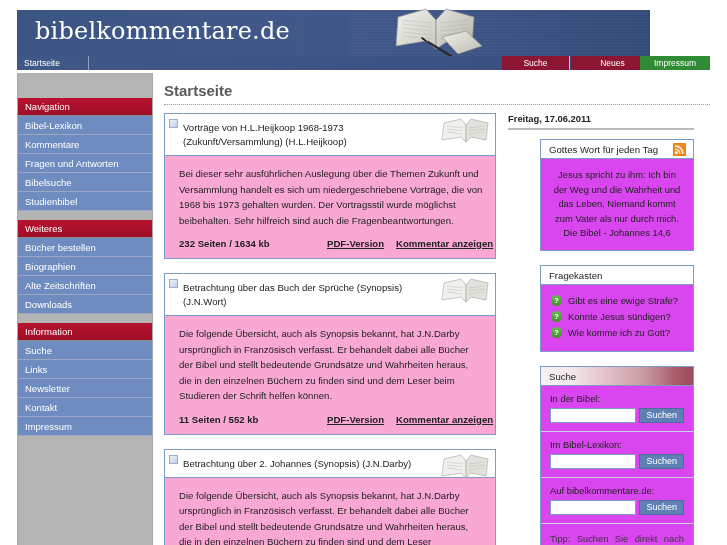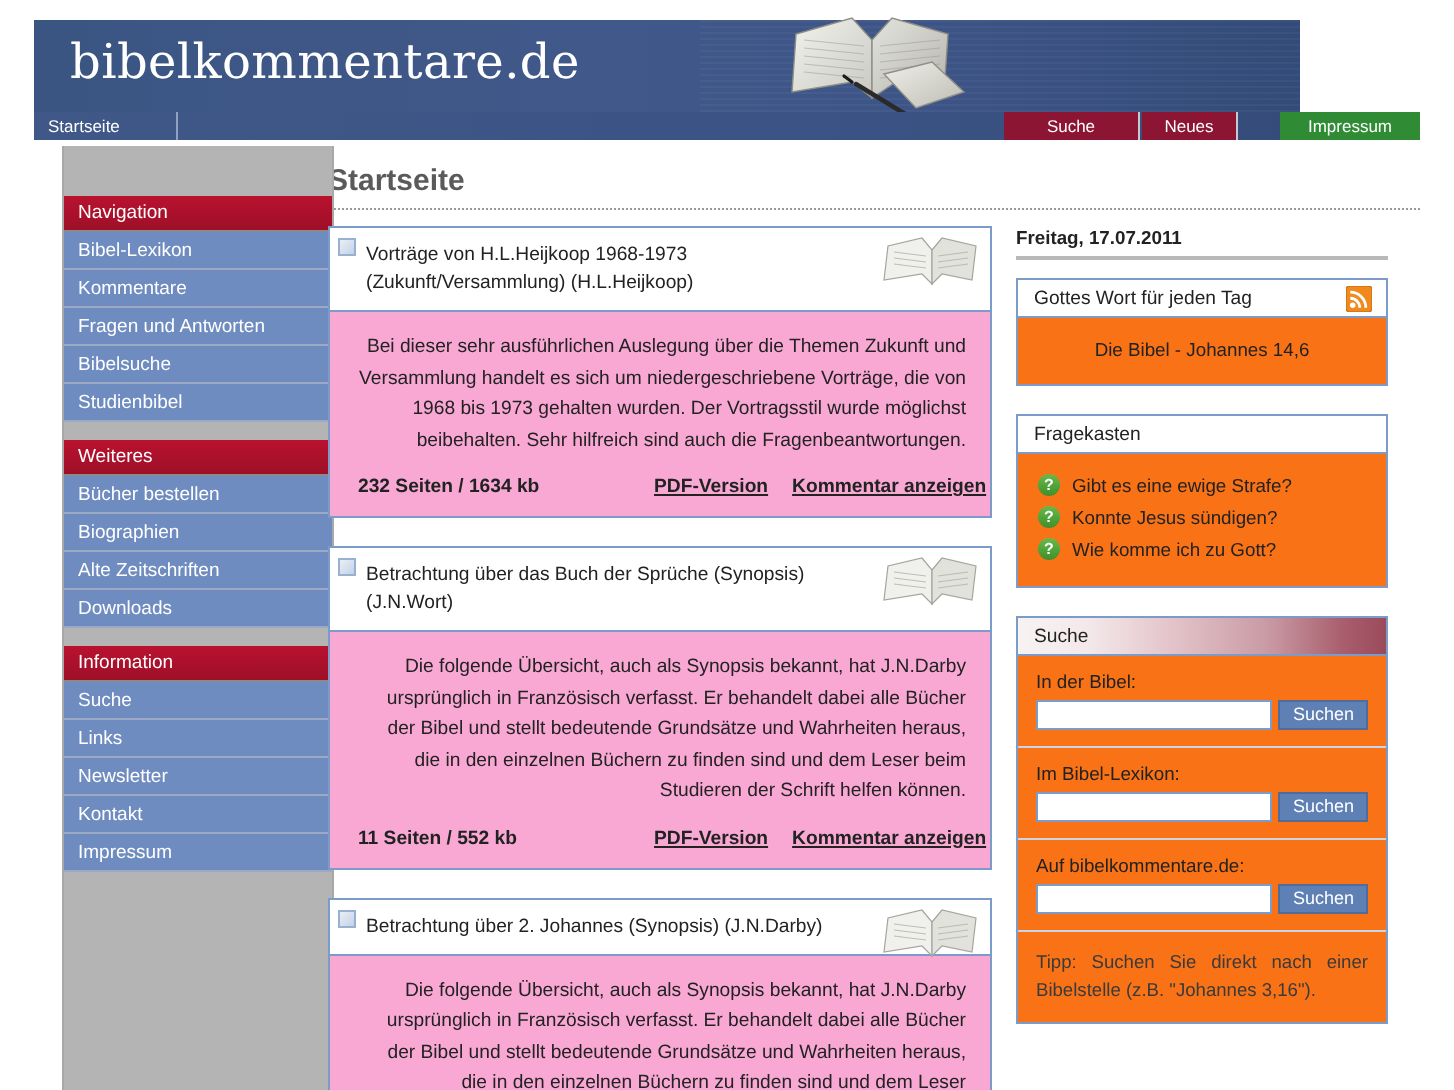--- a/index.html
+++ b/index.html
@@ -74,42 +74,42 @@
     line-height: 14px;
     text-align: center;
     white-space: nowrap;
   }
   .tb-start {
     left: 0; width: 72px;
     text-align: left; padding-left: 7px;
     border-right: 1px solid #8fa2c4;
   }
   .tb-suche    { left: 485px; width: 68px; background: #8b1533; border-right: 1px solid #c8c8d0; }
-  .tb-neues    { left: 554px; width: 48px; background: #8b1533; border-right: 1px solid #c8c8d0; }
+  .tb-neues    { left: 554px; width: 84px; background: #8b1533; border-right: 1px solid #c8c8d0; }
   .tb-impressum{ left: 623px; width: 70px; background: #2f8c34; }
 
   
   .page-title {
     position: absolute;
     left: 164px; top: 82px;
     font-size: 15px;
     font-weight: bold;
     color: #5a5a5a;
   }
   .title-rule {
     position: absolute;
     left: 164px; top: 104px;
     width: 546px; height: 0;
     border-top: 1px dotted #9a9a9a;
   }
 
   
   .sidebar {
     position: absolute;
-    left: 31px; top: 73px;
+    left: 17px; top: 73px;
     width: 136px; height: 472px;
     background: #b4b4b4;
     border-left: 1px solid #a8a8a8;
     border-right: 1px solid #a8a8a8;
     padding-top: 25px;
   }
   .nav-head {
     height: 18px;
     background: linear-gradient(to bottom, #b9122f 0%, #9e0f28 100%);
     color: #ffffff;
@@ -164,21 +164,20 @@
   .art-book {
     position: absolute;
     right: 4px; top: 1px;
     width: 52px; height: 32px;
   }
   .art-body {
     padding: 10px 12px 8px 14px;
     font-size: 9.6px;
     line-height: 15.5px;
     color: #222222;
-    text-align: right;
   }
   .art-foot {
     padding: 2px 12px 9px 14px;
     font-size: 9.6px;
     color: #222222;
     display: flex;
     align-items: baseline;
     font-weight: bold;
   }
   .art-size { width: 148px; flex: 0 0 148px; }
@@ -202,22 +201,23 @@
     color: #222222;
     padding-bottom: 4px;
   }
   .date-rule {
     border-top: 2px solid #b9b9b9;
     margin-bottom: 9px;
   }
 
   .box {
     border: 1px solid #7b9bc8;
-    background: #f97316;
+    background: #d946ef;
     margin-bottom: 14px;
+    margin-left: 32px;
   }
   .box-head {
     height: 19px;
     line-height: 19px;
     font-size: 9.6px;
     color: #222222;
     padding-left: 8px;
     border-bottom: 1px solid #7b9bc8;
     background: #ffffff;
     position: relative;
@@ -460,34 +460,35 @@
         </svg>
         <div>Betrachtung über 2. Johannes (Synopsis) (J.N.Darby)</div>
       </div>
       <div class="art-body">Die folgende Übersicht, auch als Synopsis bekannt, hat J.N.Darby ursprünglich in Französisch verfasst. Er behandelt dabei alle Bücher der Bibel und stellt bedeutende Grundsätze und Wahrheiten heraus, die in den einzelnen Büchern zu finden sind und dem Leser</div>
     </div>
 
   </div>
 
   <div class="rightcol">
 
-    <div class="date-line">Freitag, 17.07.2011</div>
+    <div class="date-line">Freitag, 17.06.2011</div>
     <div class="date-rule"></div>
 
     <div class="box">
       <div class="box-head">
         <span>Gottes Wort für jeden Tag</span>
         <svg class="rss-icon" viewBox="0 0 14 14">
           <rect x="0" y="0" width="14" height="14" rx="2" fill="#f08a1e" stroke="#d0730f" stroke-width="0.8"></rect>
           <circle cx="3.6" cy="10.4" r="1.5" fill="#ffffff"></circle>
           <path d="M2.3 6.6 A5.1 5.1 0 0 1 7.4 11.7" fill="none" stroke="#ffffff" stroke-width="1.5"></path>
           <path d="M2.3 3.3 A8.4 8.4 0 0 1 10.7 11.7" fill="none" stroke="#ffffff" stroke-width="1.5"></path>
         </svg>
       </div>
       <div class="box-body">
+        <div class="verse">Jesus spricht zu ihm: Ich bin der Weg und die Wahrheit und das Leben. Niemand kommt zum Vater als nur durch mich.</div>
         <div class="verse">Die Bibel - Johannes 14,6</div>
       </div>
     </div>
 
     <div class="box">
       <div class="box-head">Fragekasten</div>
       <div class="box-body">
         <div class="q-item">
           <span class="q-icon">?</span>
           <span class="q-text">Gibt es eine ewige Strafe?</span>

